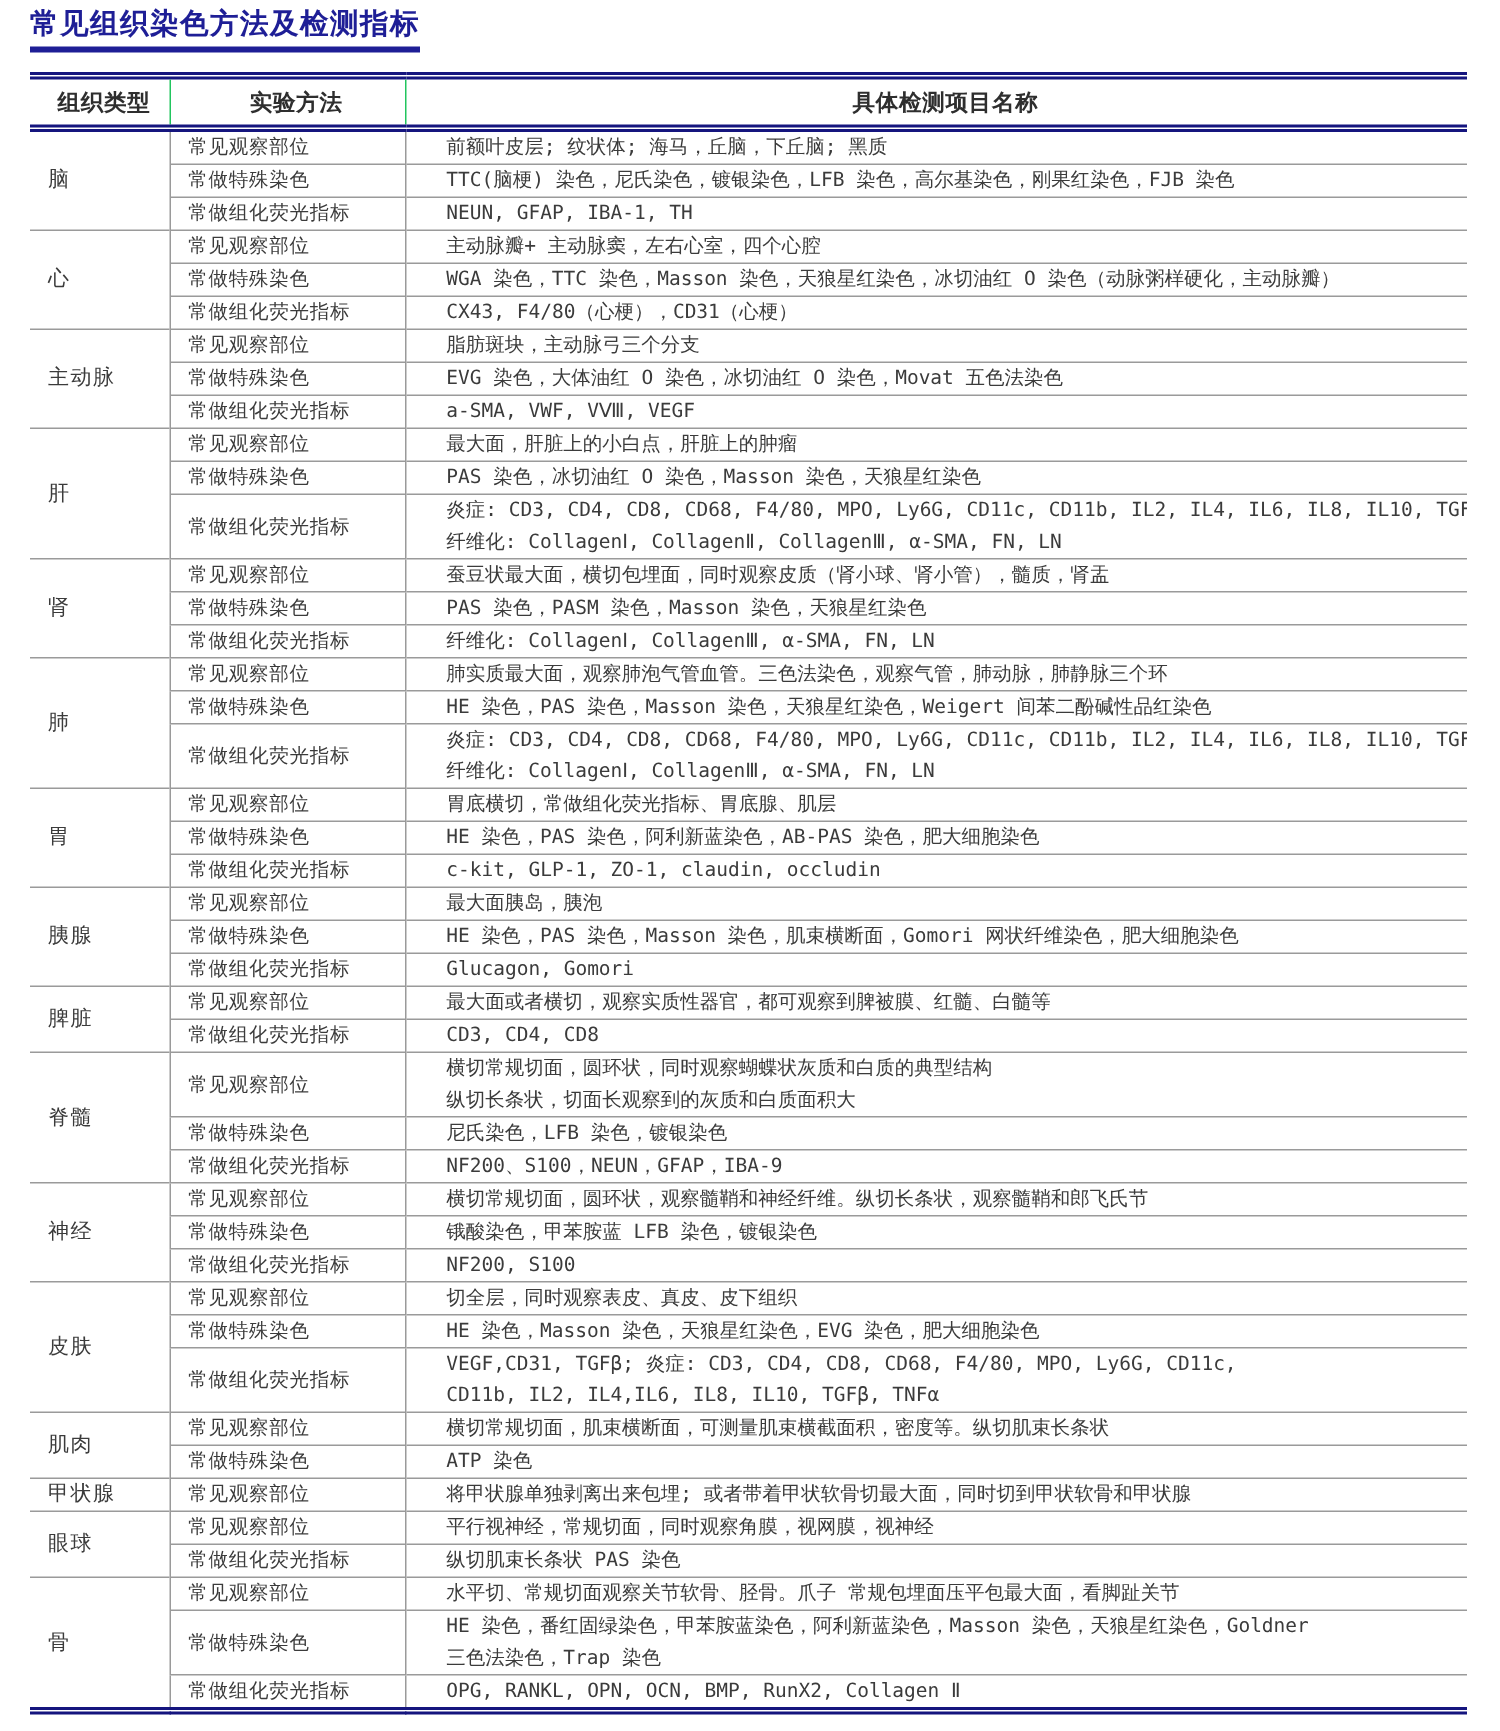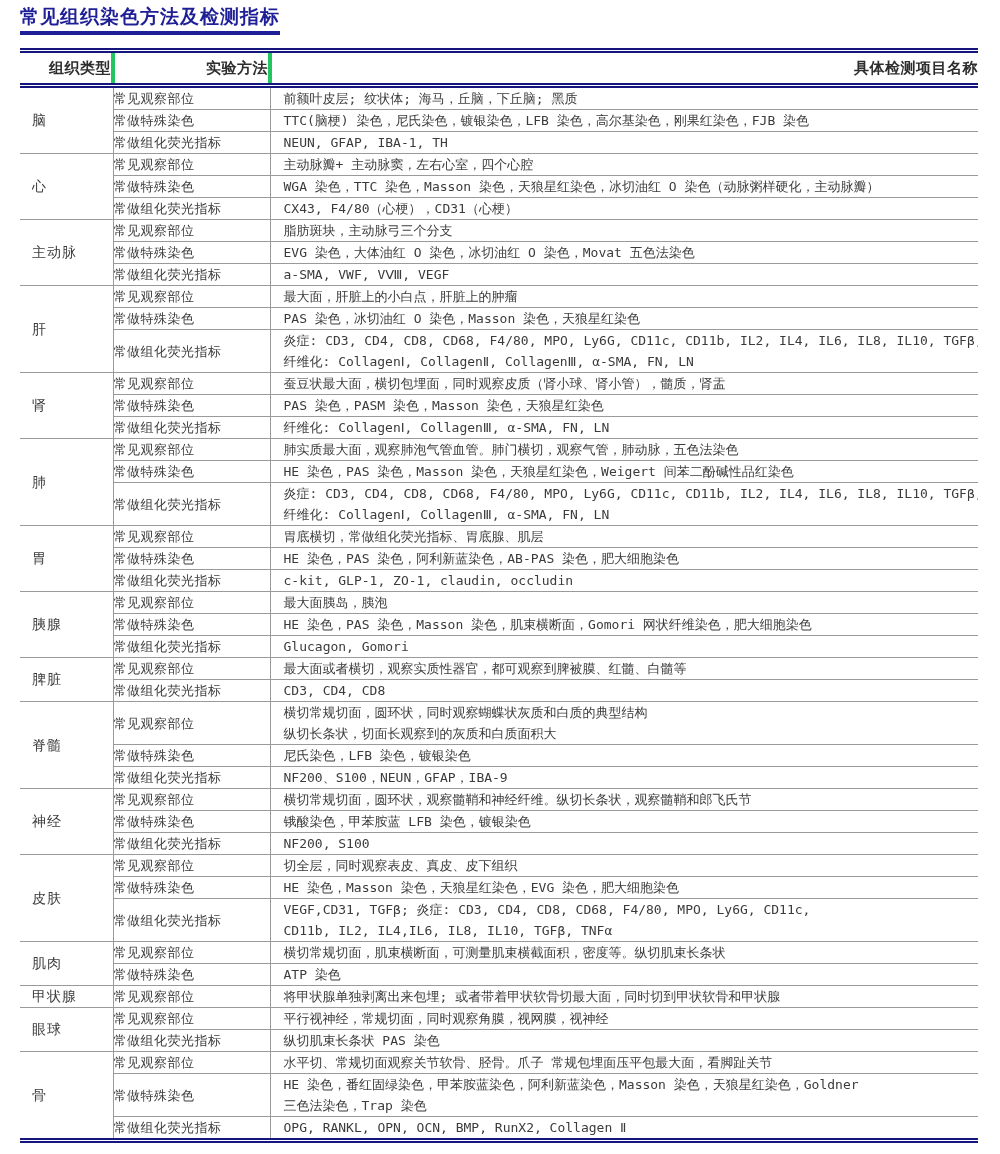--- a/index.html
+++ b/index.html
@@ -40,52 +40,53 @@
   col.c-tissue { width: 93px; }
   col.c-method { width: 157px; }
   col.c-items  { width: auto; }
 
   thead th {
     border-top: 5px double #15157e;
     border-bottom: 5px double #15157e;
     font-size: 15px;
     font-weight: bold;
     color: #2e2e2e;
-    text-align: right;
+    text-align: center;
     height: 28px;
     padding: 1px 0 1px 6px;
     letter-spacing: 0.5px;
   }
   thead th.h-method, thead th.h-items {
-    border-left: 4px solid #22c55e;
+    border-left: 1px solid #22c55e;
     padding-left: 12px;
   }
 
   td {
     border-top: 1px solid #9a9a9a;
     font-size: 13px;
     line-height: 21px;
     vertical-align: middle;
     padding: 0;
     overflow: hidden;
     white-space: nowrap;
   }
   td.tissue-cell {
     font-size: 14px;
     color: #3b3b3b;
     padding-left: 12px;
     letter-spacing: 1px;
   }
   td.method-cell {
     border-left: 1px solid #9a9a9a;
+    padding-left: 12px;
     letter-spacing: 0.5px;
   }
   td.items-cell {
     border-left: 1px solid #9a9a9a;
-    padding-left: 13px;
+    padding-left: 27px;
     margin-top: 14px;
   }
   .item-line {
     line-height: 21px;
     white-space: nowrap;
   }
 </style>
 </head>
 <body>
 
@@ -199,21 +200,21 @@
         <tr>
           <td class="method-cell">常做组化荧光指标</td>
           <td class="items-cell">
             <div class="item-line">纤维化: CollagenⅠ, CollagenⅢ, α-SMA, FN, LN</div>
           </td>
         </tr>
         <tr>
           <td class="tissue-cell" rowspan="3">肺</td>
           <td class="method-cell">常见观察部位</td>
           <td class="items-cell">
-            <div class="item-line">肺实质最大面，观察肺泡气管血管。肺门横切，观察气管，肺动脉，五色法染色</div>
+            <div class="item-line">肺实质最大面，观察肺泡气管血管。三色法染色，观察气管，肺动脉，肺静脉三个环</div>
           </td>
         </tr>
         <tr>
           <td class="method-cell">常做特殊染色</td>
           <td class="items-cell">
             <div class="item-line">HE 染色，PAS 染色，Masson 染色，天狼星红染色，Weigert 间苯二酚碱性品红染色</div>
           </td>
         </tr>
         <tr>
           <td class="method-cell">常做组化荧光指标</td>

